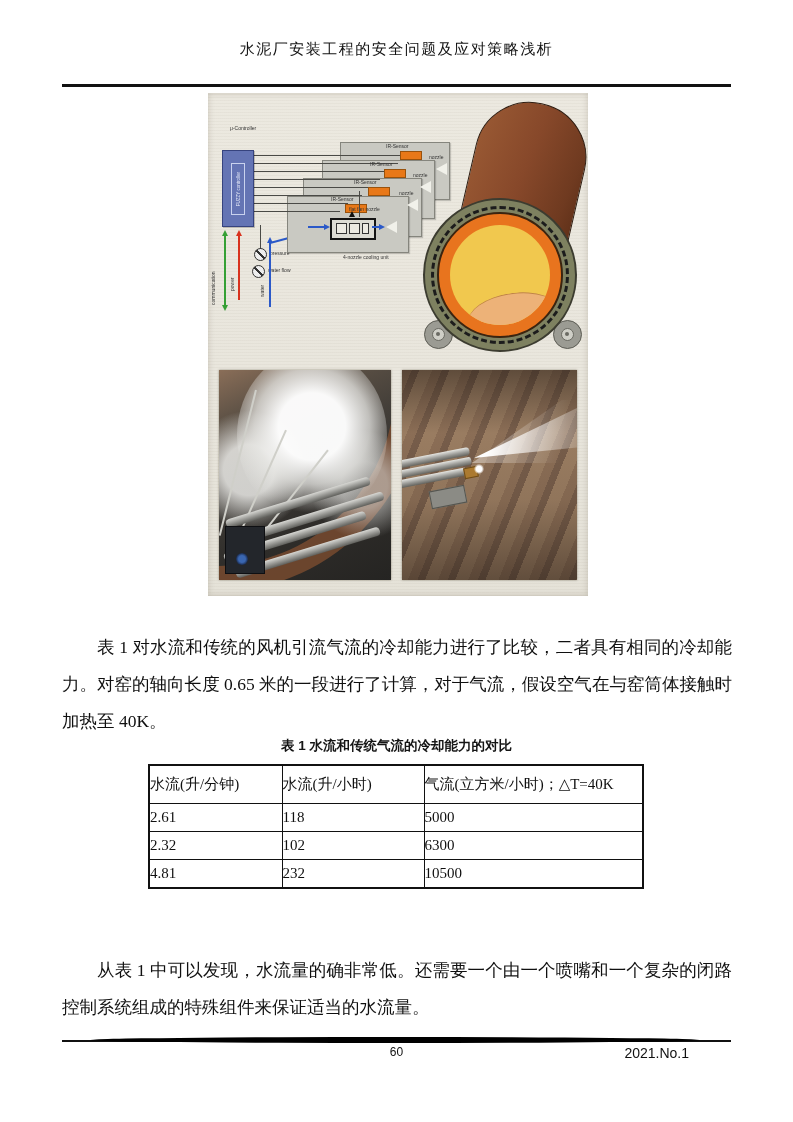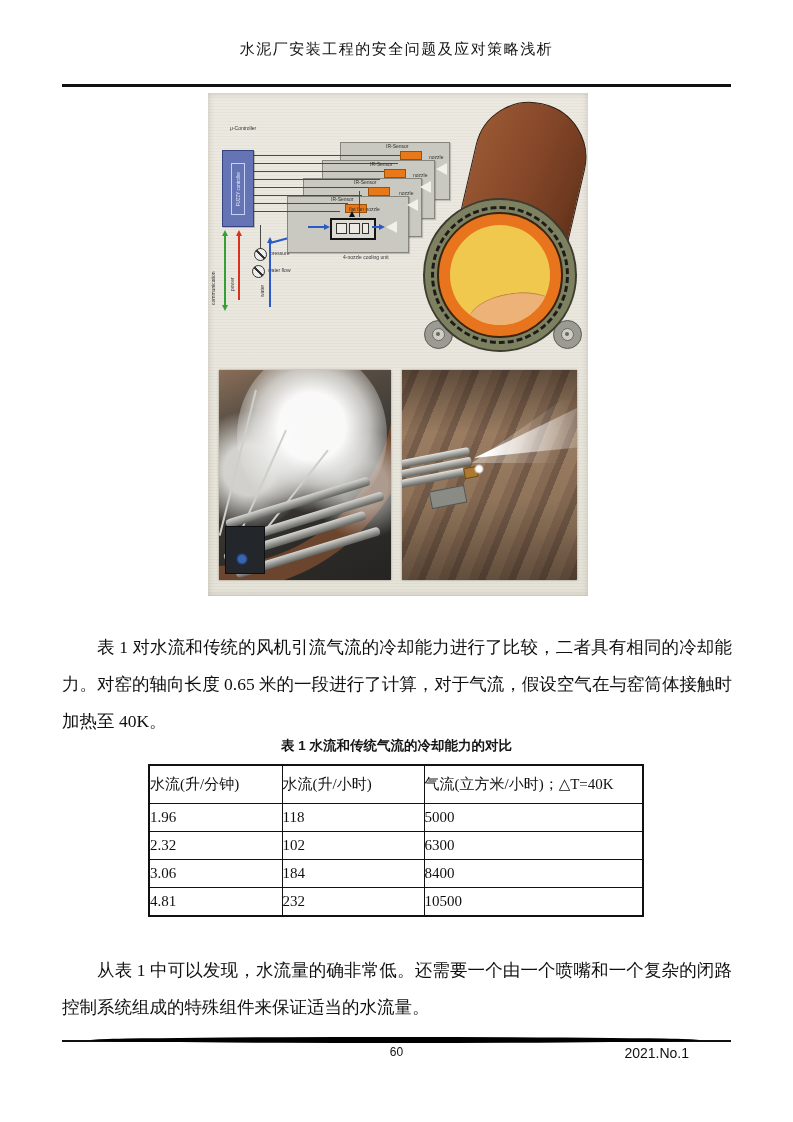--- a/index.html
+++ b/index.html
@@ -281,35 +281,30 @@
       </colgroup>
     <thead>
       <tr>
         <th>水流(升/分钟)</th>
         <th>水流(升/小时)</th>
         <th>气流(立方米/小时)；△T=40K</th>
       </tr>
     </thead>
     <tbody>
       <tr>
-        <td>1.96</td>
+        <td>2.61</td>
         <td>118</td>
         <td>5000</td>
       </tr>
       <tr>
         <td>2.32</td>
         <td>102</td>
         <td>6300</td>
       </tr>
       <tr>
-        <td>3.06</td>
-        <td>184</td>
-        <td>8400</td>
-      </tr>
-      <tr>
         <td>4.81</td>
         <td>232</td>
         <td>10500</td>
       </tr>
     </tbody>
   </table>
 
   <p class="body-para para2">从表 1 中可以发现，水流量的确非常低。还需要一个由一个喷嘴和一个复杂的闭路控制系统组成的特殊组件来保证适当的水流量。</p>
 
   <div class="footer-rule-thin"></div>

